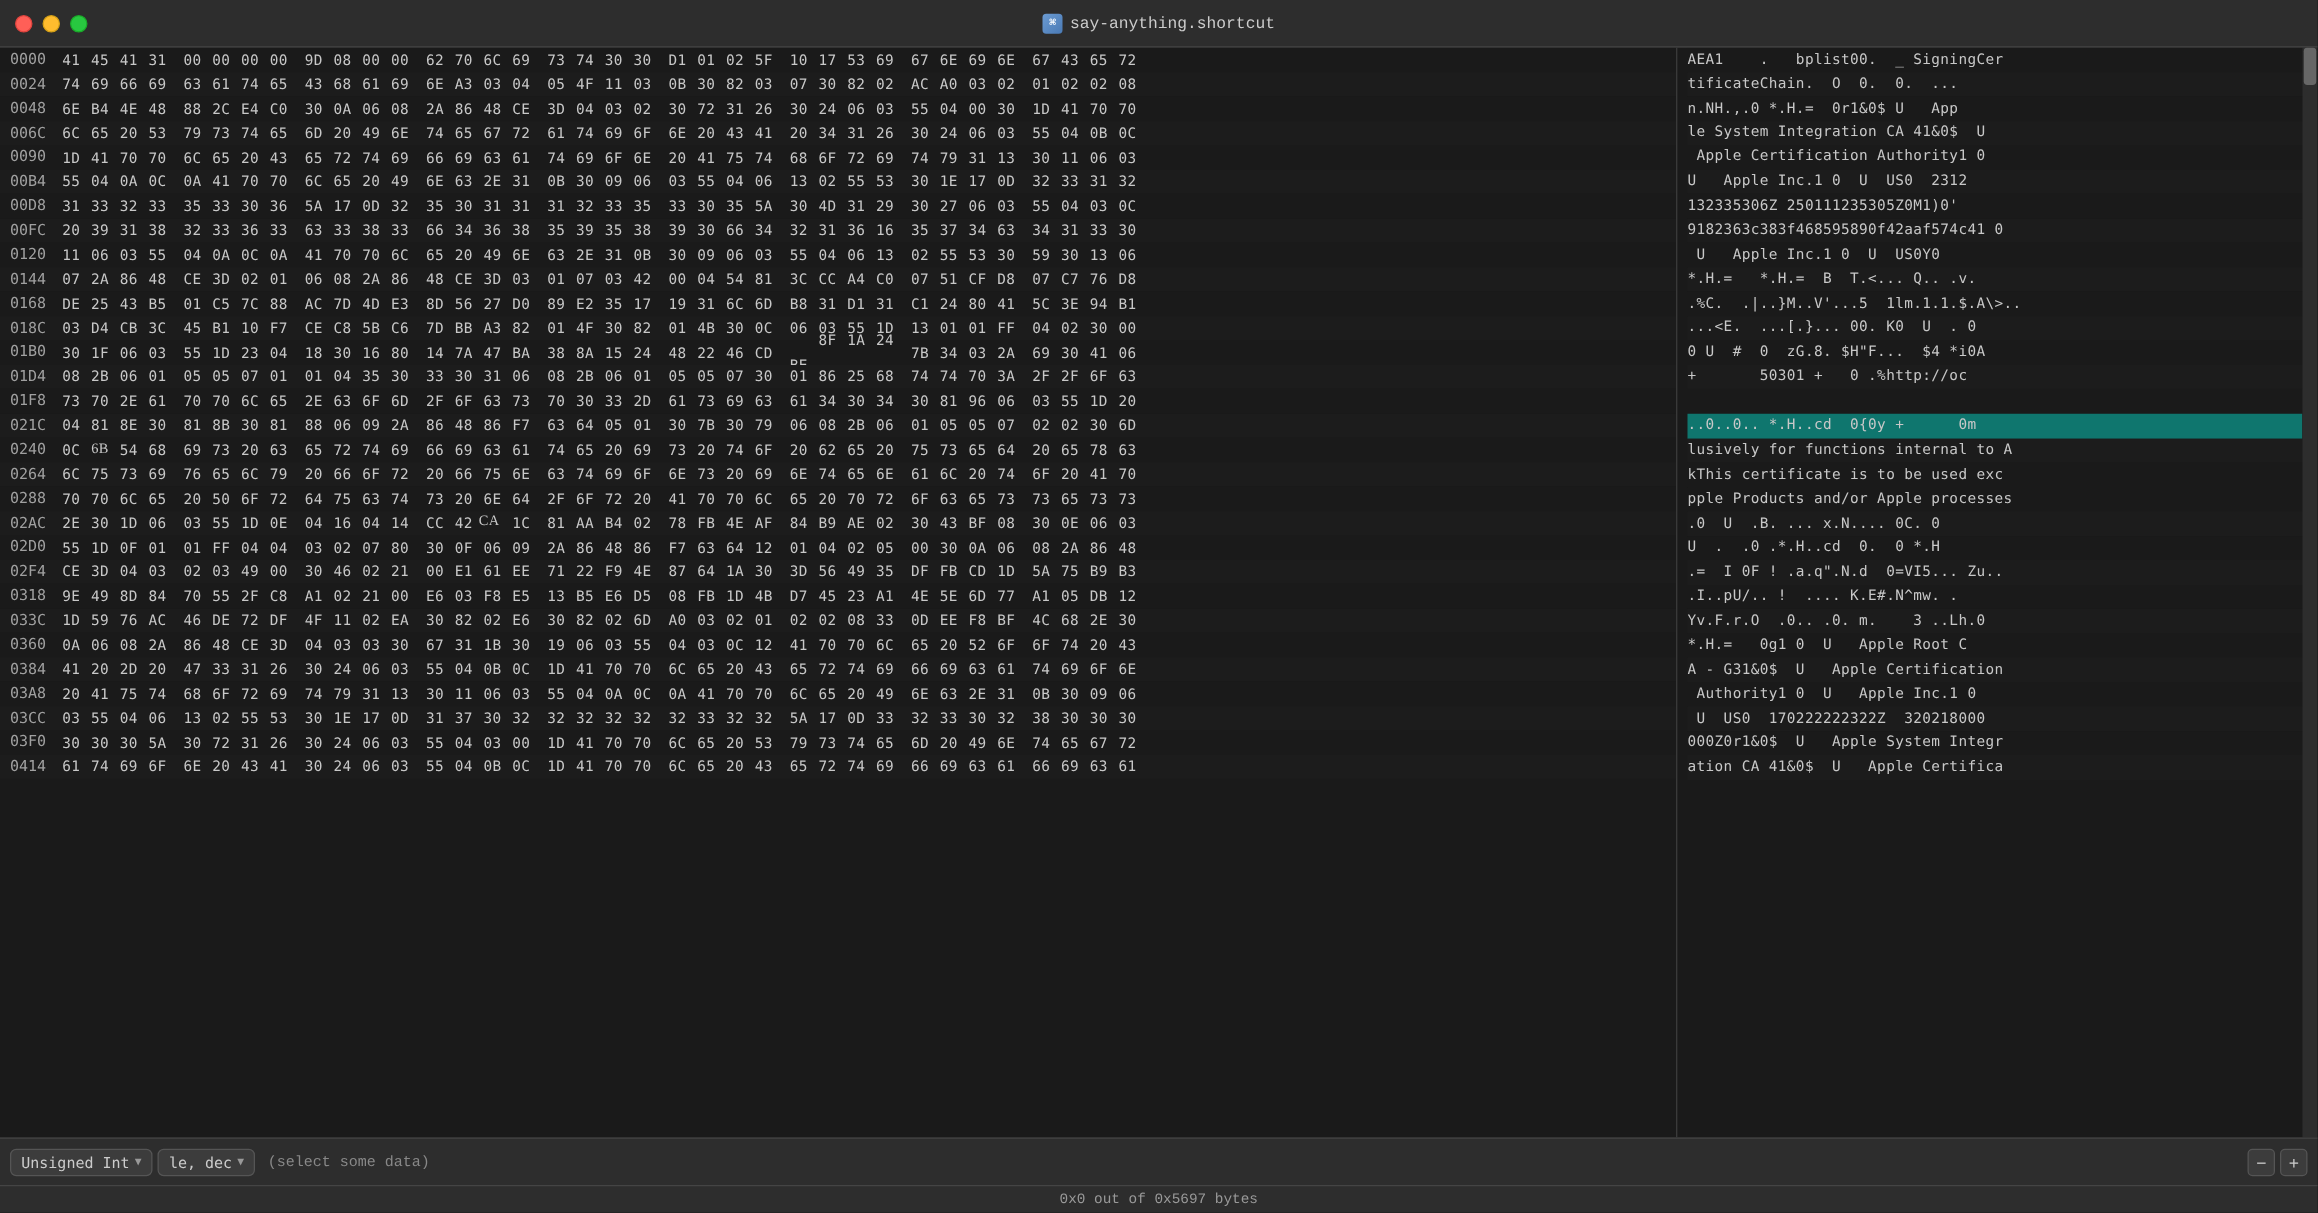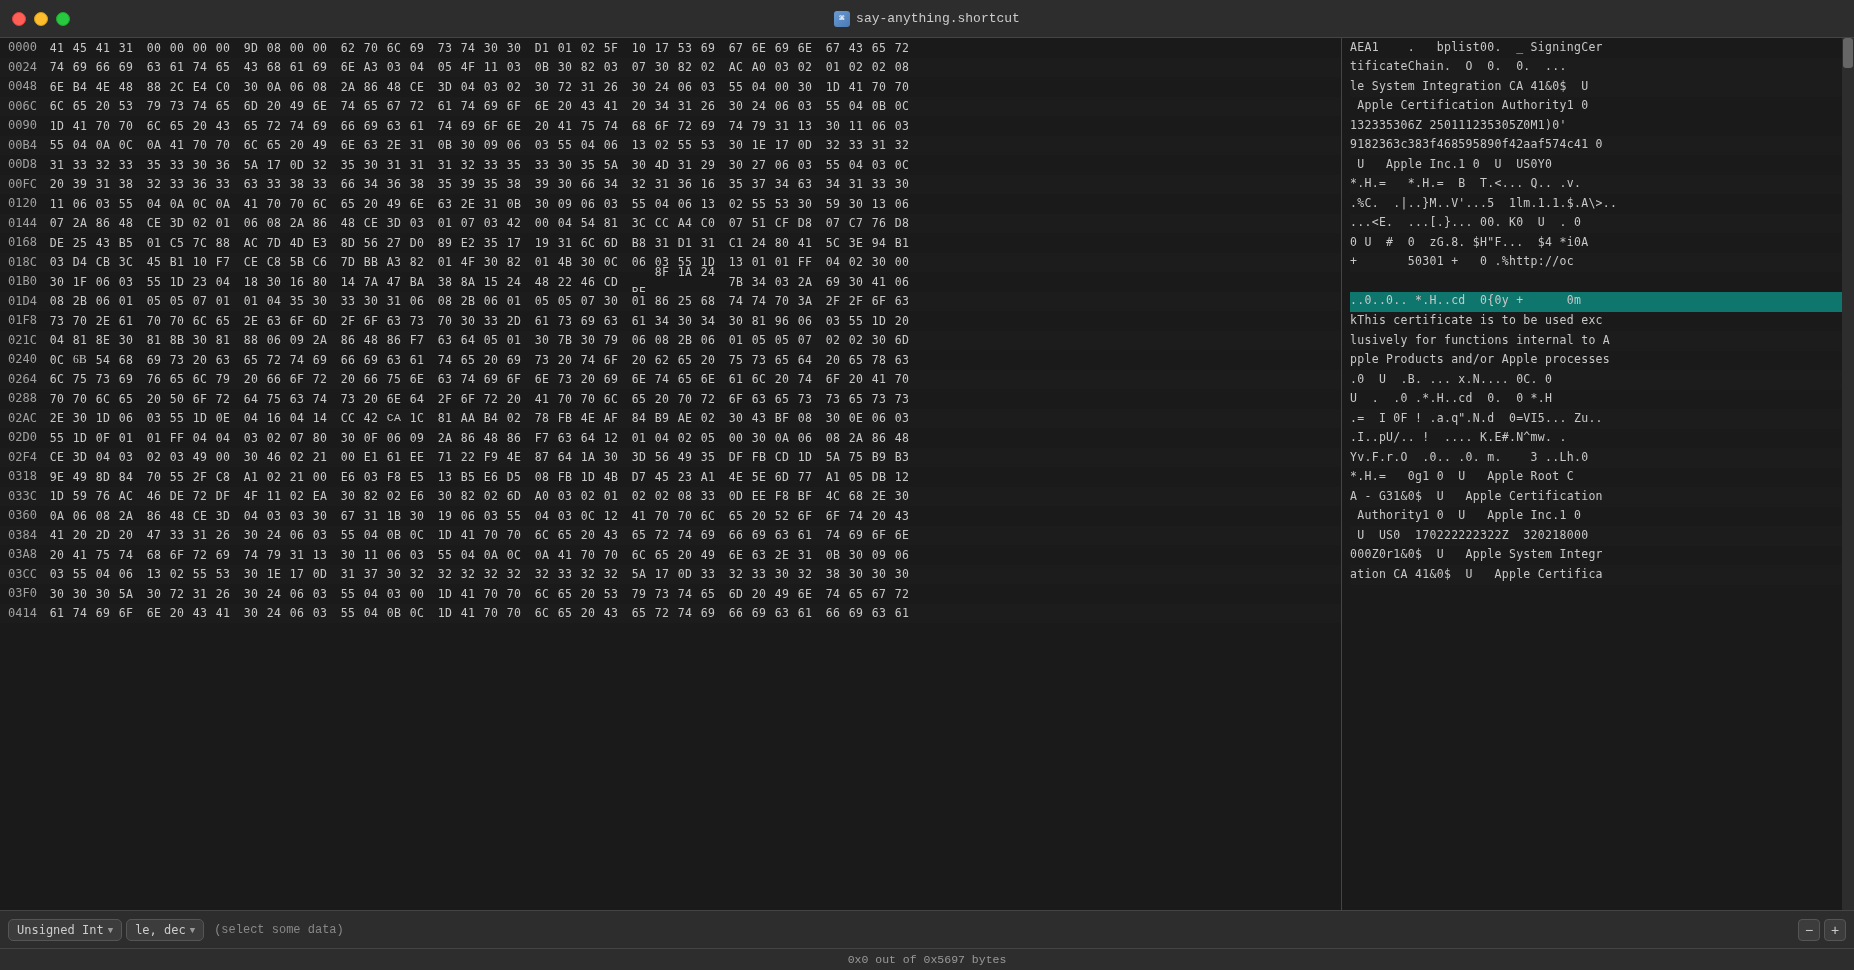--- a/index.html
+++ b/index.html
@@ -1447,21 +1447,21 @@
         <span style="display: inline-flex; gap: 1px;">
           <span style="width: 22px; text-align: center; color: rgb(200, 200, 200); font-size: 11.5px; font-family: Menlo, monospace; letter-spacing: 0.3px;">04</span>
           <span style="width: 22px; text-align: center; color: rgb(200, 200, 200); font-size: 11.5px; font-family: Menlo, monospace; letter-spacing: 0.3px;">16</span>
           <span style="width: 22px; text-align: center; color: rgb(200, 200, 200); font-size: 11.5px; font-family: Menlo, monospace; letter-spacing: 0.3px;">04</span>
           <span style="width: 22px; text-align: center; color: rgb(200, 200, 200); font-size: 11.5px; font-family: Menlo, monospace; letter-spacing: 0.3px;">14</span>
         </span>
         <span style="width: 6px; display: inline-block;"></span>
         <span style="display: inline-flex; gap: 1px;">
           <span style="width: 22px; text-align: center; color: rgb(200, 200, 200); font-size: 11.5px; font-family: Menlo, monospace; letter-spacing: 0.3px;">CC</span>
           <span style="width: 22px; text-align: center; color: rgb(200, 200, 200); font-size: 11.5px; font-family: Menlo, monospace; letter-spacing: 0.3px;">42</span>
-          <span style="width: 22px; text-align: center; color: rgb(200, 200, 200); font-size: 11.5px; font-family: Liberation Mono, monospace; letter-spacing: 0.3px;">CA</span>
+          <span style="width: 22px; color: rgb(200, 200, 200); font-size: 11.5px; font-family: Liberation Serif, serif; letter-spacing: 0.3px;">CA</span>
           <span style="width: 22px; text-align: center; color: rgb(200, 200, 200); font-size: 11.5px; font-family: Menlo, monospace; letter-spacing: 0.3px;">1C</span>
         </span>
         <span style="width: 6px; display: inline-block;"></span>
         <span style="display: inline-flex; gap: 1px;">
           <span style="width: 22px; text-align: center; color: rgb(200, 200, 200); font-size: 11.5px; font-family: Menlo, monospace; letter-spacing: 0.3px;">81</span>
           <span style="width: 22px; text-align: center; color: rgb(200, 200, 200); font-size: 11.5px; font-family: Menlo, monospace; letter-spacing: 0.3px;">AA</span>
           <span style="width: 22px; text-align: center; color: rgb(200, 200, 200); font-size: 11.5px; font-family: Menlo, monospace; letter-spacing: 0.3px;">B4</span>
           <span style="width: 22px; text-align: center; color: rgb(200, 200, 200); font-size: 11.5px; font-family: Menlo, monospace; letter-spacing: 0.3px;">02</span>
         </span>
         <span style="width: 6px; display: inline-block;"></span>
@@ -2145,26 +2145,32 @@
       </div>
     </div>
   <div class="divider"></div>
   <div id="ascii-content" style="width:500px; background:#1a1a1a; overflow:hidden; padding-left:8px; display:flex; flex-direction:column;">
   <div style="height: 19.5px; display: flex; align-items: center; overflow: hidden; background: rgb(26, 26, 26);">
         <span style="color: rgb(200, 200, 200); font-size: 11.5px; font-family: Menlo, monospace; white-space: pre; letter-spacing: 0.3px; line-height: 1.55;">AEA1    .   bplist00.  _ SigningCer</span>
       </div>
       <div style="height: 19.5px; display: flex; align-items: center; overflow: hidden; background: rgb(28, 28, 28);">
         <span style="color: rgb(200, 200, 200); font-size: 11.5px; font-family: Menlo, monospace; white-space: pre; letter-spacing: 0.3px; line-height: 1.55;">tificateChain.  O  0.  0.  ...</span>
       </div>
+      <div style="height: 19.5px; display: flex; align-items: center; overflow: hidden; background: rgb(26, 26, 26);">
+        <span style="color: rgb(200, 200, 200); font-size: 11.5px; font-family: Menlo, monospace; white-space: pre; letter-spacing: 0.3px; line-height: 1.55;">n.NH.,.0 *.H.=  0r1&amp;0$ U   App</span>
+      </div>
       <div style="height: 19.5px; display: flex; align-items: center; overflow: hidden; background: rgb(28, 28, 28);">
         <span style="color: rgb(200, 200, 200); font-size: 11.5px; font-family: Menlo, monospace; white-space: pre; letter-spacing: 0.3px; line-height: 1.55;">le System Integration CA 41&amp;0$  U</span>
       </div>
       <div style="height: 19.5px; display: flex; overflow: hidden; background: rgb(26, 26, 26);">
         <span style="color: rgb(200, 200, 200); font-size: 11.5px; font-family: Menlo, monospace; white-space: pre; letter-spacing: 0.3px; line-height: 1.55;"> Apple Certification Authority1 0</span>
       </div>
+      <div style="height: 19.5px; display: flex; align-items: center; overflow: hidden; background: rgb(28, 28, 28);">
+        <span style="color: rgb(200, 200, 200); font-size: 11.5px; font-family: Menlo, monospace; white-space: pre; letter-spacing: 0.3px; line-height: 1.55;">U   Apple Inc.1 0  U  US0  2312</span>
+      </div>
       <div style="height: 19.5px; display: flex; align-items: center; overflow: hidden; background: rgb(26, 26, 26);">
         <span style="color: rgb(200, 200, 200); font-size: 11.5px; font-family: Menlo, monospace; white-space: pre; letter-spacing: 0.3px; line-height: 1.55;">132335306Z 250111235305Z0M1)0'</span>
       </div>
       <div style="height: 19.5px; display: flex; align-items: center; overflow: hidden; background: rgb(28, 28, 28);">
         <span style="color: rgb(200, 200, 200); font-size: 11.5px; font-family: Menlo, monospace; white-space: pre; letter-spacing: 0.3px; line-height: 1.55;">9182363c383f468595890f42aaf574c41 0</span>
       </div>
       <div style="height: 19.5px; display: flex; align-items: center; overflow: hidden; background: rgb(26, 26, 26);">
         <span style="color: rgb(200, 200, 200); font-size: 11.5px; font-family: Menlo, monospace; white-space: pre; letter-spacing: 0.3px; line-height: 1.55;"> U   Apple Inc.1 0  U  US0Y0</span>
       </div>
       <div style="height: 19.5px; display: flex; align-items: center; overflow: hidden; background: rgb(28, 28, 28);">
@@ -2178,25 +2184,25 @@
       </div>
       <div style="height: 19.5px; display: flex; align-items: center; overflow: hidden; background: rgb(26, 26, 26);">
         <span style="color: rgb(200, 200, 200); font-size: 11.5px; font-family: Menlo, monospace; white-space: pre; letter-spacing: 0.3px; line-height: 1.55;">0 U  #  0  zG.8. $H"F...  $4 *i0A</span>
       </div>
       <div style="height: 19.5px; display: flex; align-items: center; overflow: hidden; background: rgb(28, 28, 28);">
         <span style="color: rgb(200, 200, 200); font-size: 11.5px; font-family: Menlo, monospace; white-space: pre; letter-spacing: 0.3px; line-height: 1.55;">+       50301 +   0 .%http://oc</span>
       </div>
       <div style="height: 19.5px; display: flex; align-items: flex-start; overflow: hidden; background: #0f766e; margin-top: 20px;">
         <span style="color: rgb(200, 200, 200); font-size: 11.5px; font-family: Menlo, monospace; white-space: pre; letter-spacing: 0.3px; line-height: 1.55;">..0..0.. *.H..cd  0{0y +      0m</span>
       </div>
+      <div style="height: 19.5px; display: flex; align-items: center; overflow: hidden; background: rgb(28, 28, 28);">
+        <span style="color: rgb(200, 200, 200); font-size: 11.5px; font-family: Menlo, monospace; white-space: pre; letter-spacing: 0.3px; line-height: 1.55;">lusively for functions internal to A</span>
+      </div>
       <div style="height: 19.5px; display: flex; align-items: center; overflow: hidden; background: rgb(26, 26, 26);">
         <span style="color: rgb(200, 200, 200); font-size: 11.5px; font-family: Menlo, monospace; white-space: pre; letter-spacing: 0.3px; line-height: 1.55;">kThis certificate is to be used exc</span>
-      </div>
-      <div style="height: 19.5px; display: flex; align-items: center; overflow: hidden; background: rgb(28, 28, 28);">
-        <span style="color: rgb(200, 200, 200); font-size: 11.5px; font-family: Menlo, monospace; white-space: pre; letter-spacing: 0.3px; line-height: 1.55;">lusively for functions internal to A</span>
       </div>
       <div style="height: 19.5px; display: flex; align-items: center; overflow: hidden; background: rgb(26, 26, 26);">
         <span style="color: rgb(200, 200, 200); font-size: 11.5px; font-family: Menlo, monospace; white-space: pre; letter-spacing: 0.3px; line-height: 1.55;">pple Products and/or Apple processes</span>
       </div>
       <div style="height: 19.5px; display: flex; align-items: center; overflow: hidden; background: rgb(28, 28, 28);">
         <span style="color: rgb(200, 200, 200); font-size: 11.5px; font-family: Menlo, monospace; white-space: pre; letter-spacing: 0.3px; line-height: 1.55;">.0  U  .B. ... x.N.... 0C. 0</span>
       </div>
       <div style="height: 19.5px; display: flex; align-items: center; overflow: hidden; background: rgb(26, 26, 26);">
         <span style="color: rgb(200, 200, 200); font-size: 11.5px; font-family: Menlo, monospace; white-space: pre; letter-spacing: 0.3px; line-height: 1.55;">U  .  .0 .*.H..cd  0.  0 *.H</span>
       </div>

